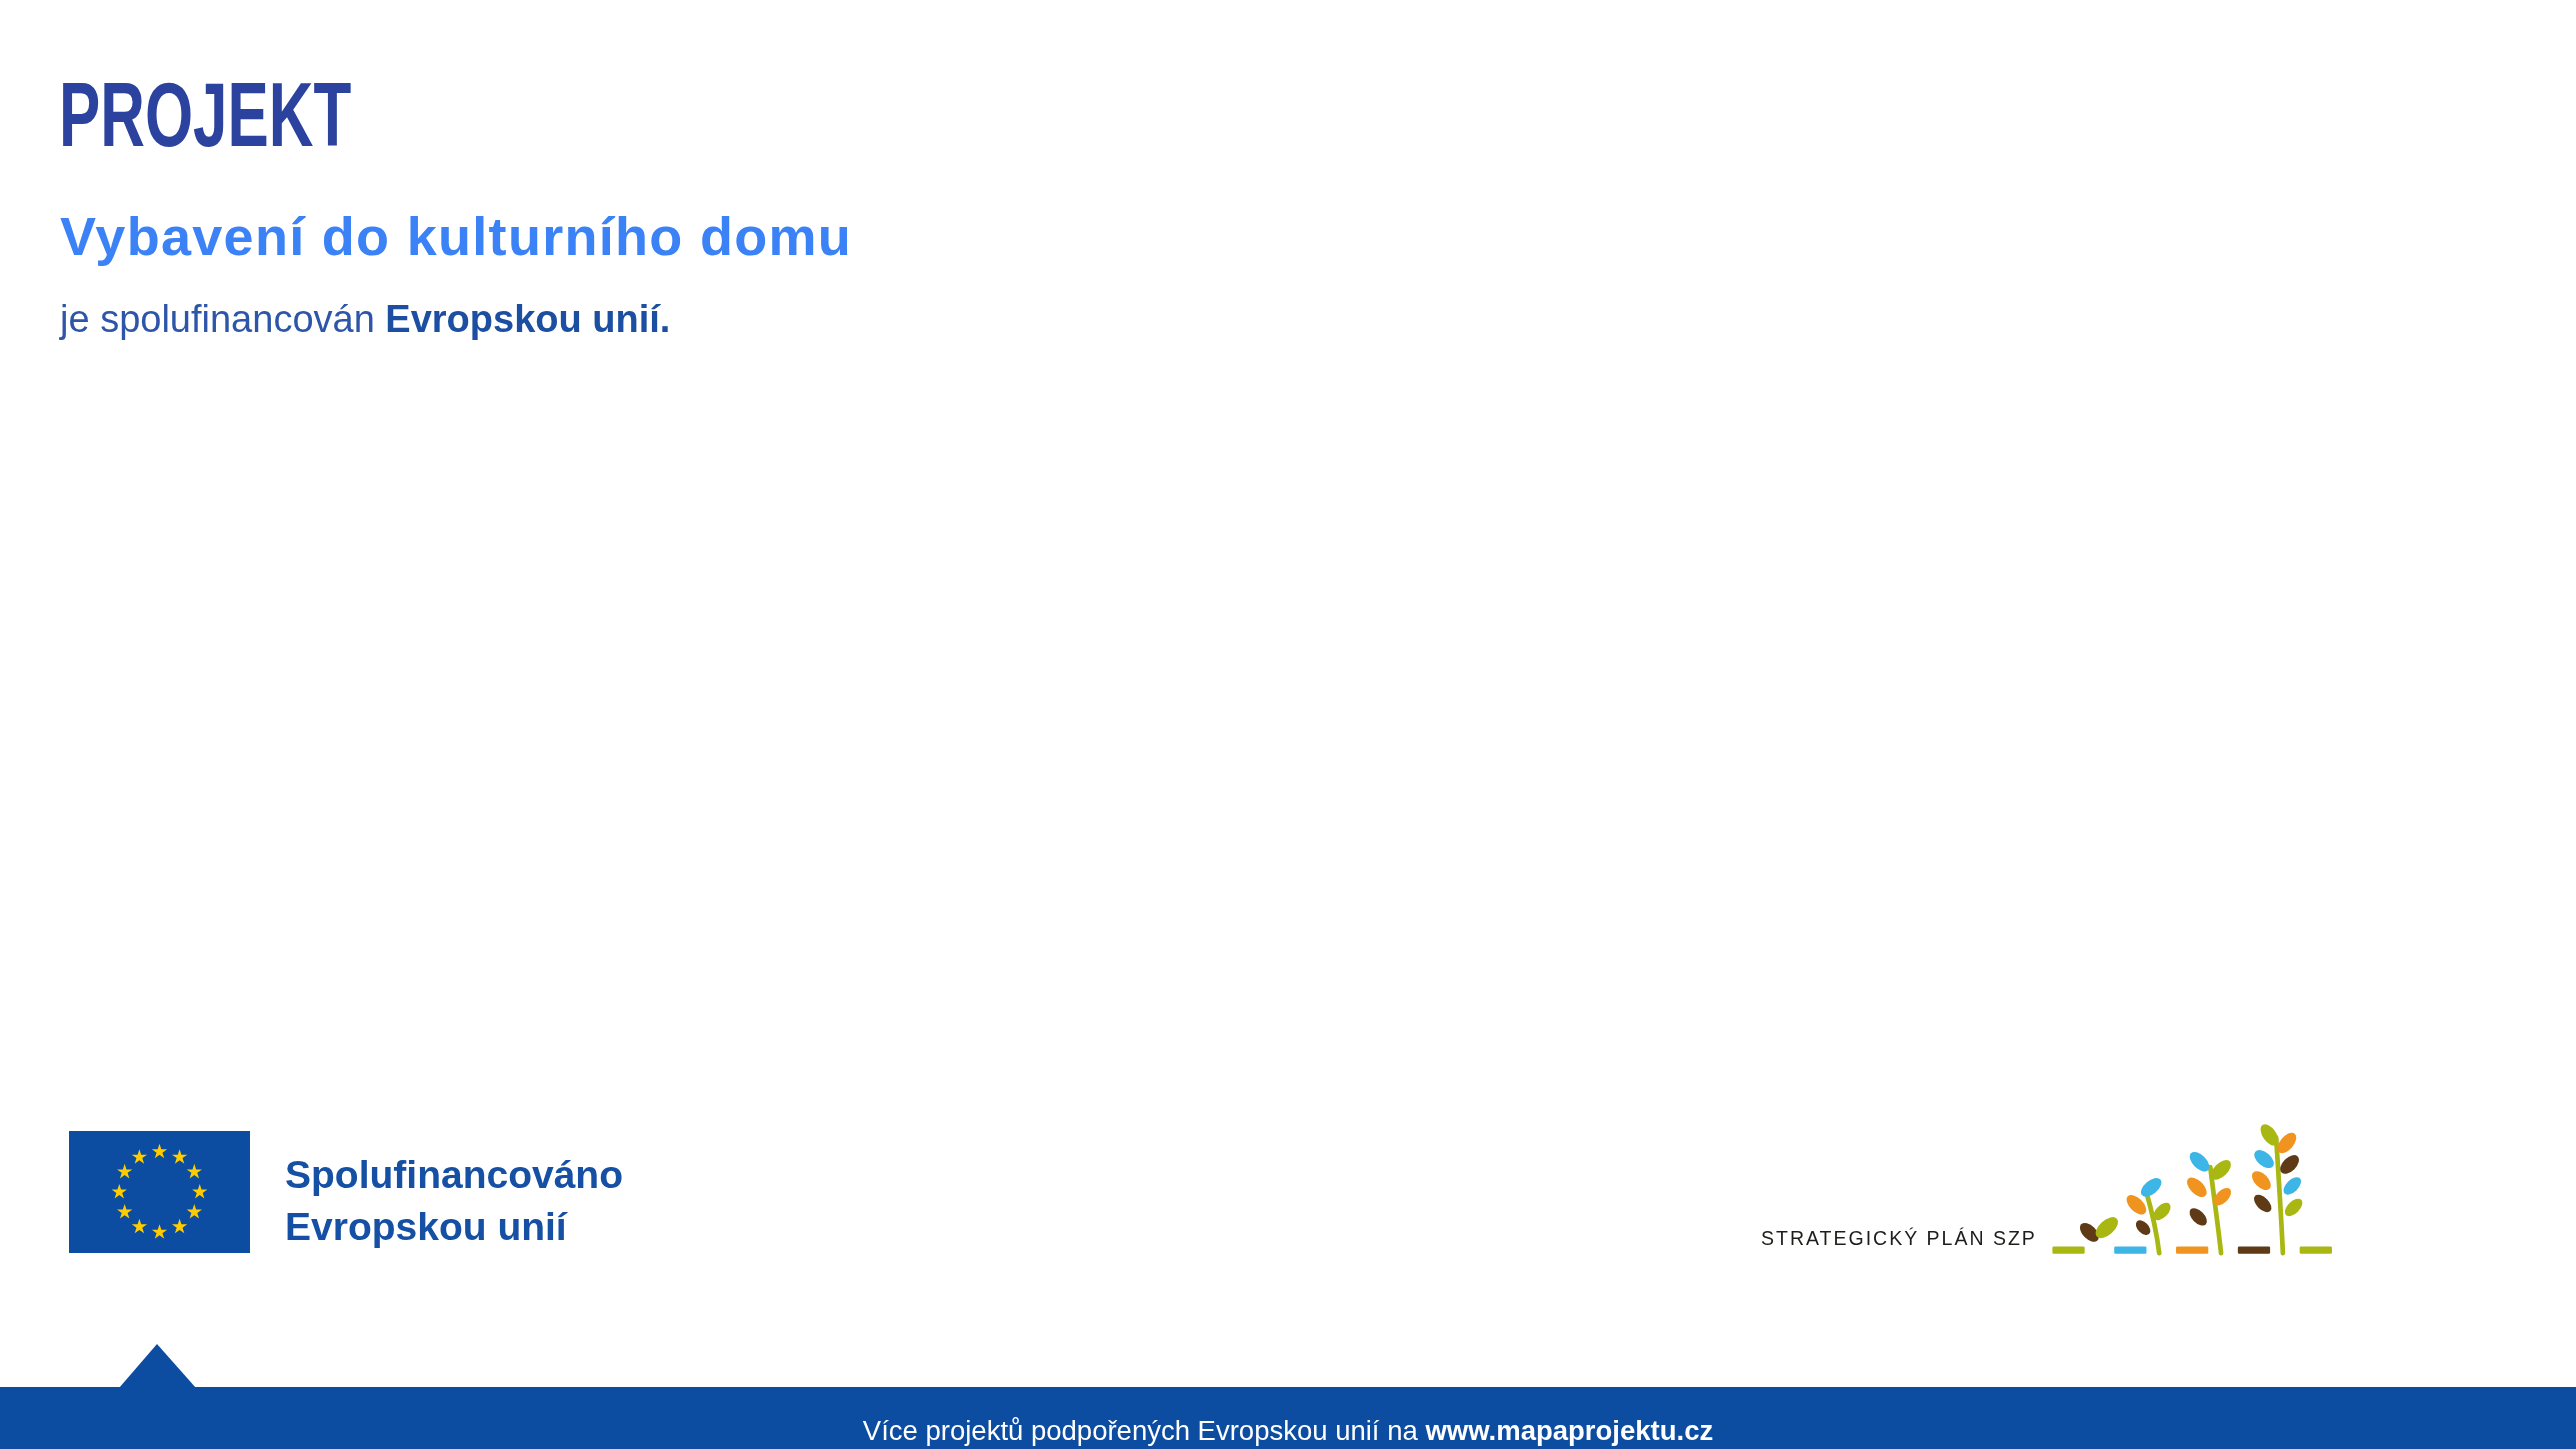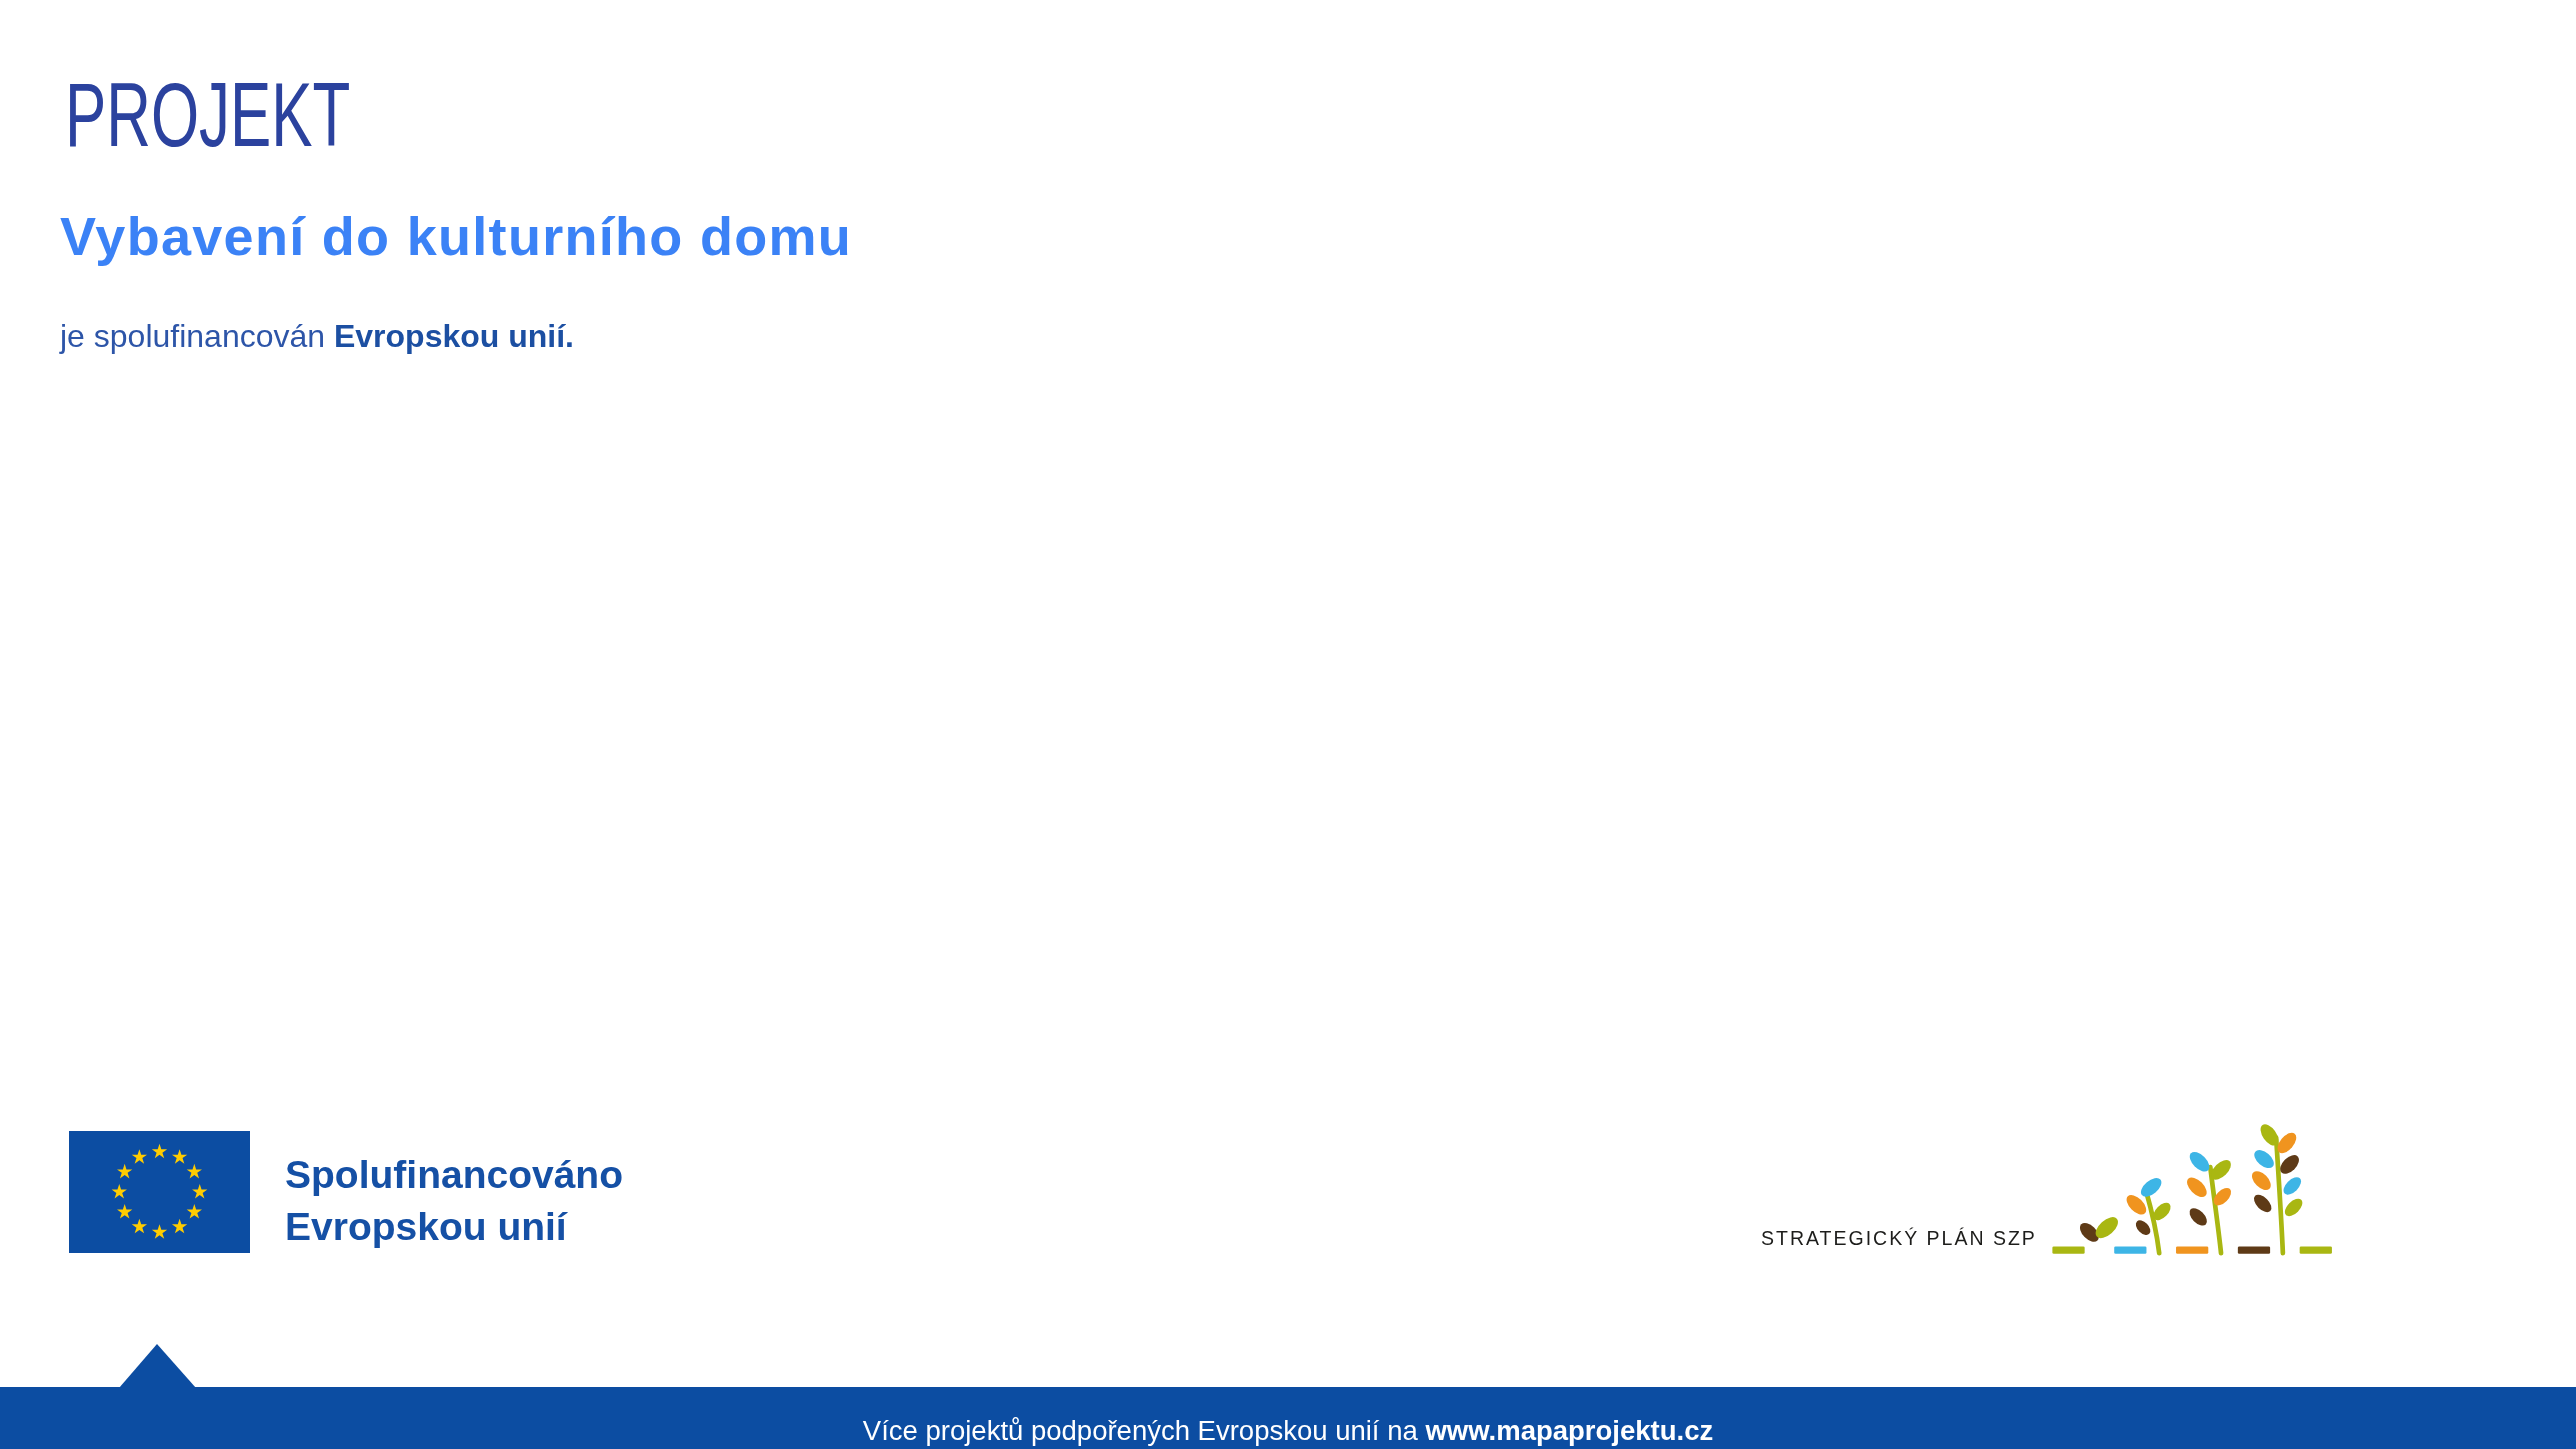--- a/index.html
+++ b/index.html
@@ -9,46 +9,45 @@
     height: 1449px;
     background: #ffffff;
     overflow: hidden;
     font-family: "Liberation Sans", sans-serif;
   }
   .kicker {
     position: absolute;
     left: 59px;
     top: 63px;
     font-size: 91px;
-    font-weight: 400;
+    font-weight: 700;
     color: #2b429e;
     letter-spacing: 0;
     white-space: nowrap;
-    margin-left: 6px;
   }
   .kicker .squeeze {
     display: inline-block;
     transform: scaleX(0.68);
     transform-origin: 0 50%;
   }
   .title {
     position: absolute;
     left: 60px;
     top: 205px;
     font-size: 54px;
     font-weight: 700;
     letter-spacing: 1.3px;
     color: #3b82f6;
     white-space: nowrap;
   }
   .cofinance {
     position: absolute;
     left: 60px;
-    top: 318px;
-    font-size: 32px;
+    top: 298px;
+    font-size: 38px;
     color: #2d55a8;
     white-space: nowrap;
   }
   .cofinance b { font-weight: 700; color: #1c4fa2; }
   .description {
     position: absolute;
     left: 60px;
     top: 409px;
     font-size: 29.5px;
     color: #1e1e1e;

